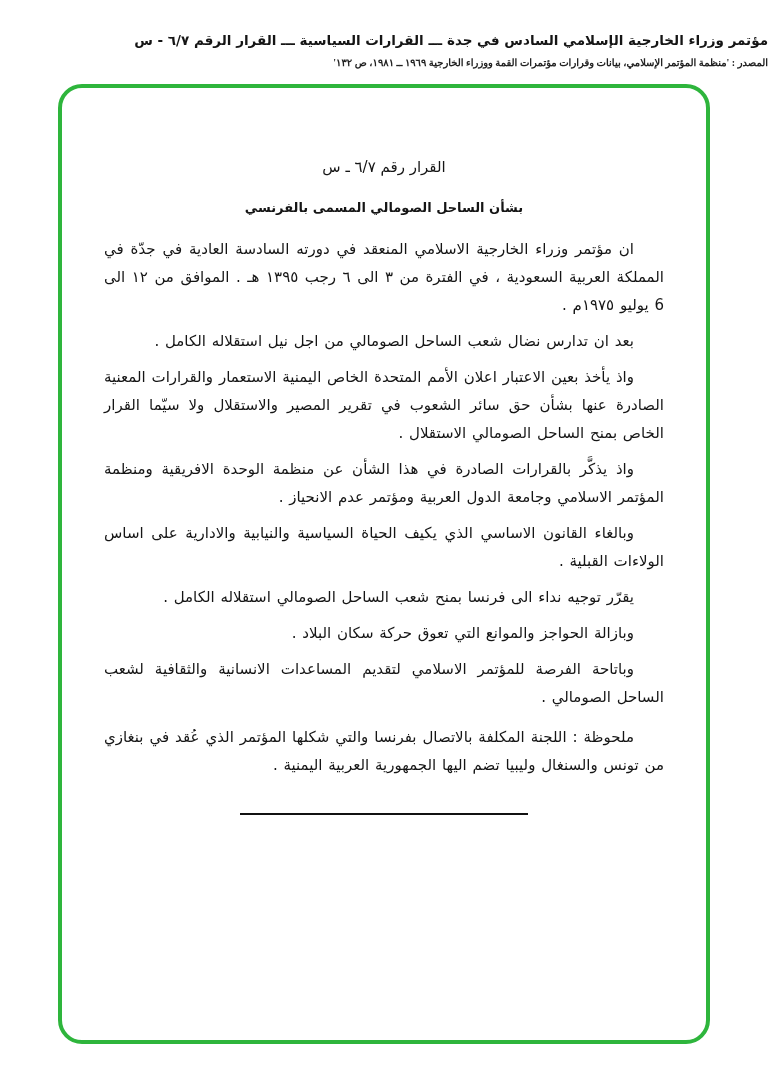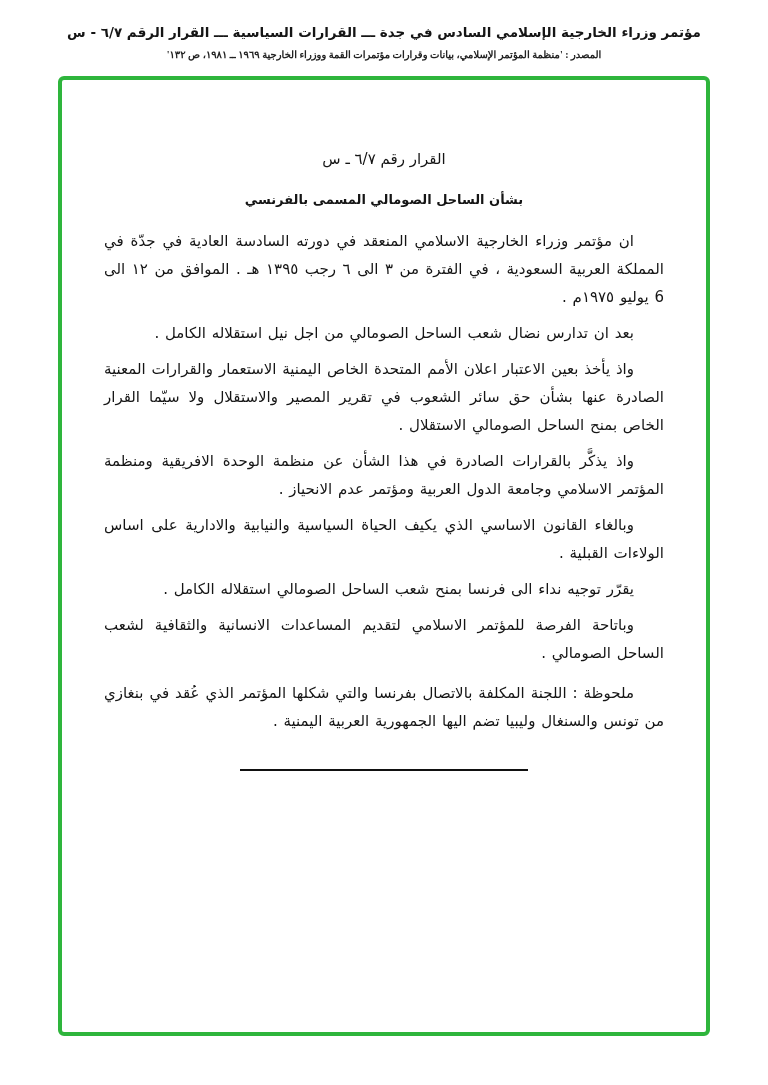--- a/index.html
+++ b/index.html
@@ -7,41 +7,41 @@
   body {
     width: 768px;
     height: 1085px;
     margin: 0 auto;
     font-family: "DejaVu Sans", sans-serif;
     color: #151515;
     direction: rtl;
     overflow: hidden;
   }
   .page-header {
-    text-align: center;
-    padding-top: 24px;
+    text-align: right;
+    padding-top: 32px;
   }
   .page-header .title {
     font-weight: bold;
     font-size: 13.5px;
     letter-spacing: 0.2px;
   }
   .page-header .source {
     font-weight: bold;
     font-size: 10px;
     margin-top: 9px;
     color: #222;
     font-family: Liberation Serif, serif;
   }
   .frame {
     width: 652px;
     height: 960px;
     margin: 16px auto 0 auto;
     border: 4px solid #2eb53c;
-    border-radius: 6px;
+    border-radius: 24px;
     padding: 70px 42px 0 42px;
     background: #ffffff;
   }
   .decision-number {
     text-align: center;
     font-size: 15px;
     margin-bottom: 24px;
   }
   .decision-subject {
     text-align: center;
@@ -76,17 +76,18 @@
 <main class="frame">
   <div class="decision-number">القرار رقم ٦/٧ ـ س</div>
   <div class="decision-subject">بشأن الساحل الصومالي المسمى بالفرنسي</div>
 
   <p class="para">ان مؤتمر وزراء الخارجية الاسلامي المنعقد في دورته السادسة العادية في جدّة في المملكة العربية السعودية ، في الفترة من ٣ الى ٦ رجب ١٣٩٥ هـ . الموافق من ١٢ الى 6 يوليو ١٩٧٥م .</p>
   <p class="para">بعد ان تدارس نضال شعب الساحل الصومالي من اجل نيل استقلاله الكامل .</p>
   <p class="para">واذ يأخذ بعين الاعتبار اعلان الأمم المتحدة الخاص اليمنية الاستعمار والقرارات المعنية الصادرة عنها بشأن حق سائر الشعوب في تقرير المصير والاستقلال ولا سيّما القرار الخاص بمنح الساحل الصومالي الاستقلال .</p>
   <p class="para">واذ يذكَّر بالقرارات الصادرة في هذا الشأن عن منظمة الوحدة الافريقية ومنظمة المؤتمر الاسلامي وجامعة الدول العربية ومؤتمر عدم الانحياز .</p>
   <p class="para">وبالغاء القانون الاساسي الذي يكيف الحياة السياسية والنيابية والادارية على اساس الولاءات القبلية .</p>
   <p class="para">يقرّر توجيه نداء الى فرنسا بمنح شعب الساحل الصومالي استقلاله الكامل .</p>
+  <p class="para">وبازالة الحواجز والموانع التي تعوق حركة سكان البلاد .</p>
   <p class="para">وباتاحة الفرصة للمؤتمر الاسلامي لتقديم المساعدات الانسانية والثقافية لشعب الساحل الصومالي .</p>
   <p class="para note">ملحوظة : اللجنة المكلفة بالاتصال بفرنسا والتي شكلها المؤتمر الذي عُقد في بنغازي من تونس والسنغال وليبيا تضم اليها الجمهورية العربية اليمنية .</p>
 
   <hr class="end-divider">
 </main>
 
 </body></html>

